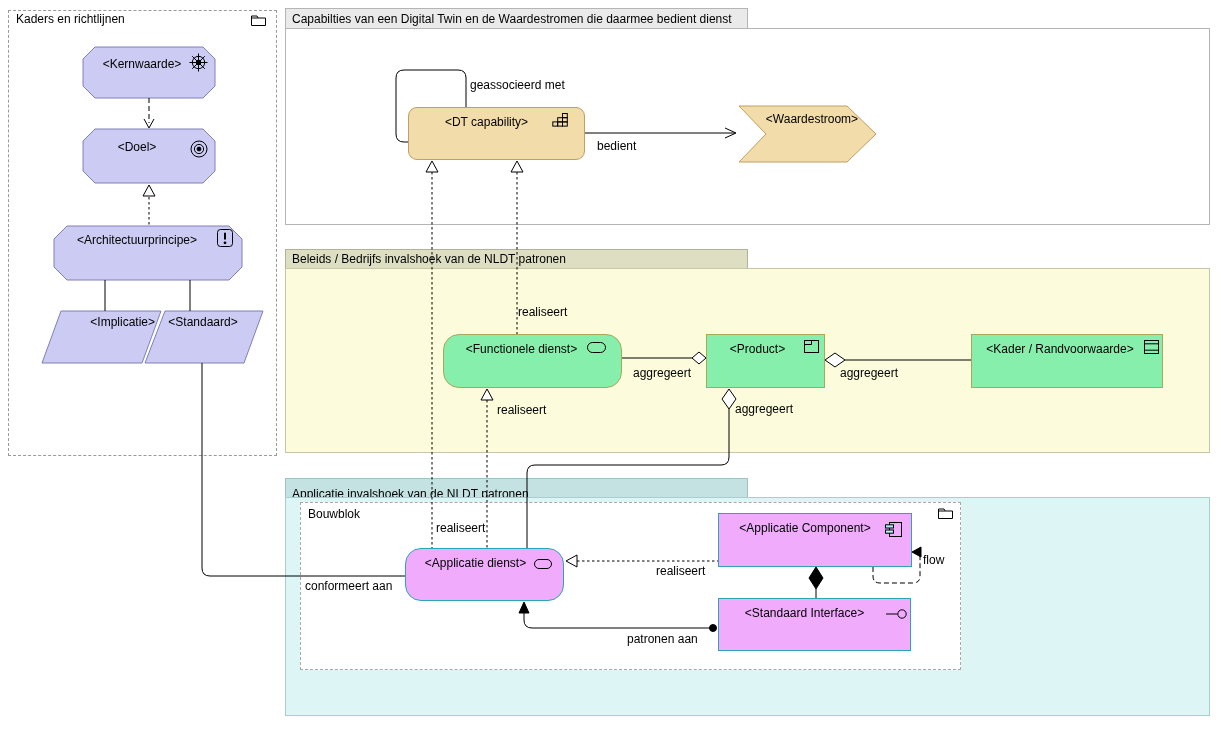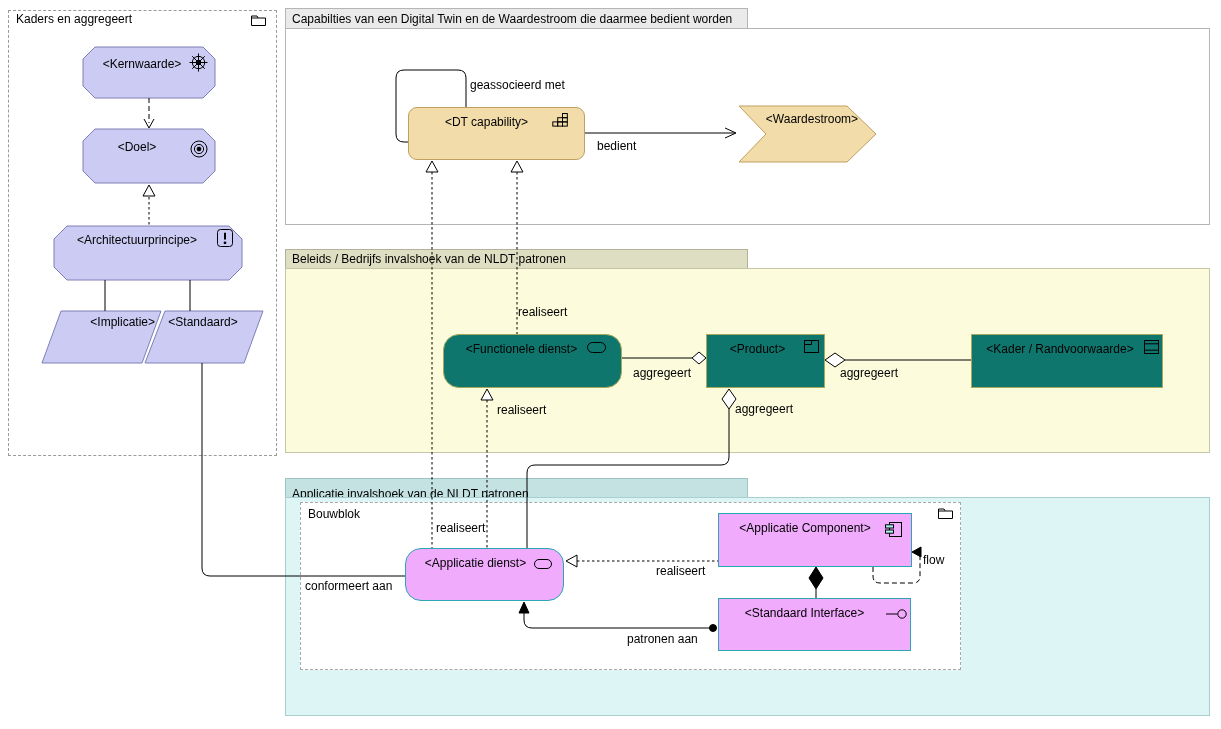--- a/index.html
+++ b/index.html
@@ -17,21 +17,21 @@
   #bel-body{left:285px;top:268px;width:925px;height:185px;background:#fcfcdd;border:1px solid #c6c6a8;}
   #app-header{left:285px;top:478px;width:463px;height:32px;background:#c5e2e2;border:1px solid #9fc4c4;}
   #app-body{left:285px;top:497px;width:925px;height:219px;background:#def5f5;border:1px solid #a8cfcf;}
   #bouwblok{left:300px;top:502px;width:659px;height:166px;background:#fff;border:1px dashed #a8a8a8;z-index:2;}
   #bouwblok-title{left:308px;top:507px;z-index:3;white-space:nowrap;}
   #bouwblok-folder{left:937px;top:506px;z-index:3;}
   #rel-svg{position:absolute;left:0;top:0;z-index:3;}
   .node{position:absolute;box-sizing:border-box;text-align:center;padding-top:7px;z-index:4;white-space:nowrap;}
   .rounded{border-radius:9px;}
   .service{border-radius:16px;}
-  .biz{background:#0f766e;border:1px solid #a8a85a;}
+  .biz{background:#86efac;border:1px solid #a8a85a;}
   .appc{background:#f0abfc;border:1px solid #2ba7b4;}
   .cap{background:#f2dcaa;border:1px solid #c09f60;}
   #n-dt{left:408px;top:107px;width:177px;height:53px;padding-right:20px;}
   #n-fd{left:443px;top:334px;width:179px;height:54px;padding-right:22px;}
   #n-prod{left:706px;top:334px;width:119px;height:54px;padding-right:16px;}
   #n-kader{left:971px;top:334px;width:192px;height:54px;padding-right:14px;}
   #n-ad{left:405px;top:548px;width:159px;height:53px;padding-right:18px;}
   #n-ac{left:718px;top:513px;width:194px;height:54px;padding-right:20px;}
   #n-si{left:718px;top:598px;width:193px;height:53px;padding-right:20px;}
   .shape-label{position:absolute;text-align:center;box-sizing:border-box;z-index:4;white-space:nowrap;}
@@ -55,30 +55,30 @@
   #rl-toeg{left:627px;top:632px;}
   #rl-conf{left:305px;top:579px;text-align:right;}
   #rl-flow{left:923px;top:553px;}
 </style>
 </head>
 <body>
 
 <div id="canvas">
 
   <div id="kaders-group" class="abs"></div>
-  <span id="kaders-title" class="abs">Kaders en aggregeert</span>
+  <span id="kaders-title" class="abs">Kaders en richtlijnen</span>
   <span id="kaders-folder" class="abs">
     <svg width="17" height="14" viewBox="0 0 17 14">
         <path d="M1.5 12.5 V3 H7 l1.2 2 H15.5 V12.5 Z" fill="#fff" stroke="#000"></path>
         <path d="M1.5 5 H8.2" stroke="#000" fill="none"></path>
       </svg>
   </span>
 
   <div id="cap-header" class="grp-hdr">
-    <span>Capabilties van een Digital Twin en de Waardestroom die daarmee bedient worden</span>
+    <span>Capabilties van een Digital Twin en de Waardestromen die daarmee bedient dienst</span>
   </div>
   <div id="cap-body" class="grp-body"></div>
 
   <div id="bel-header" class="grp-hdr">
     <span>Beleids / Bedrijfs invalshoek van de NLDT patronen</span>
   </div>
   <div id="bel-body" class="grp-body"></div>
 
   <div id="app-header" class="grp-hdr">
     <span>Applicatie invalshoek van de NLDT patronen</span>

